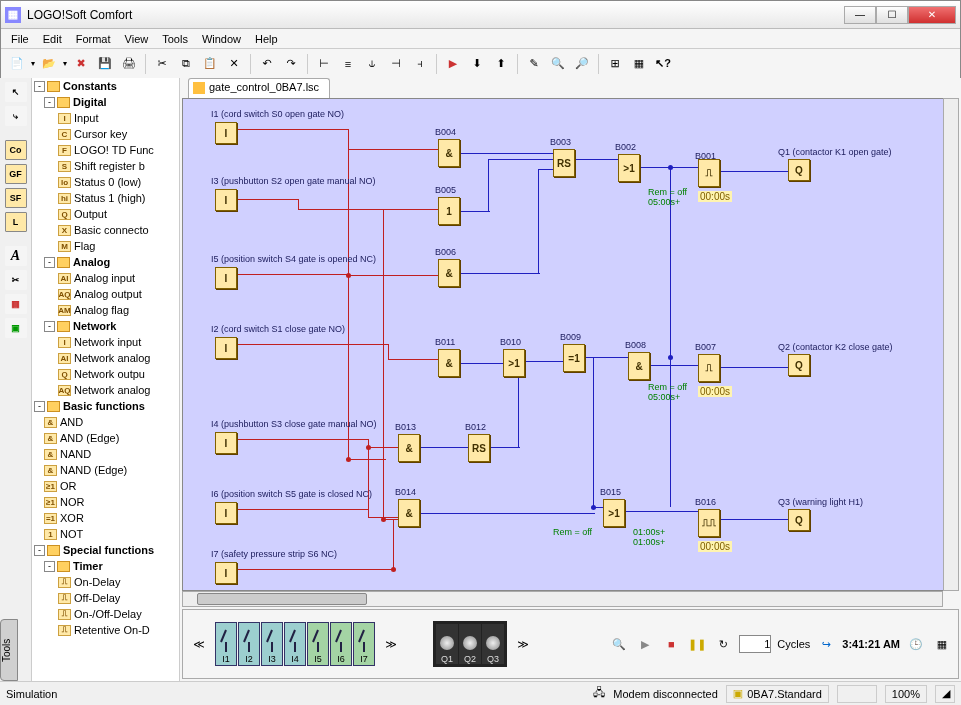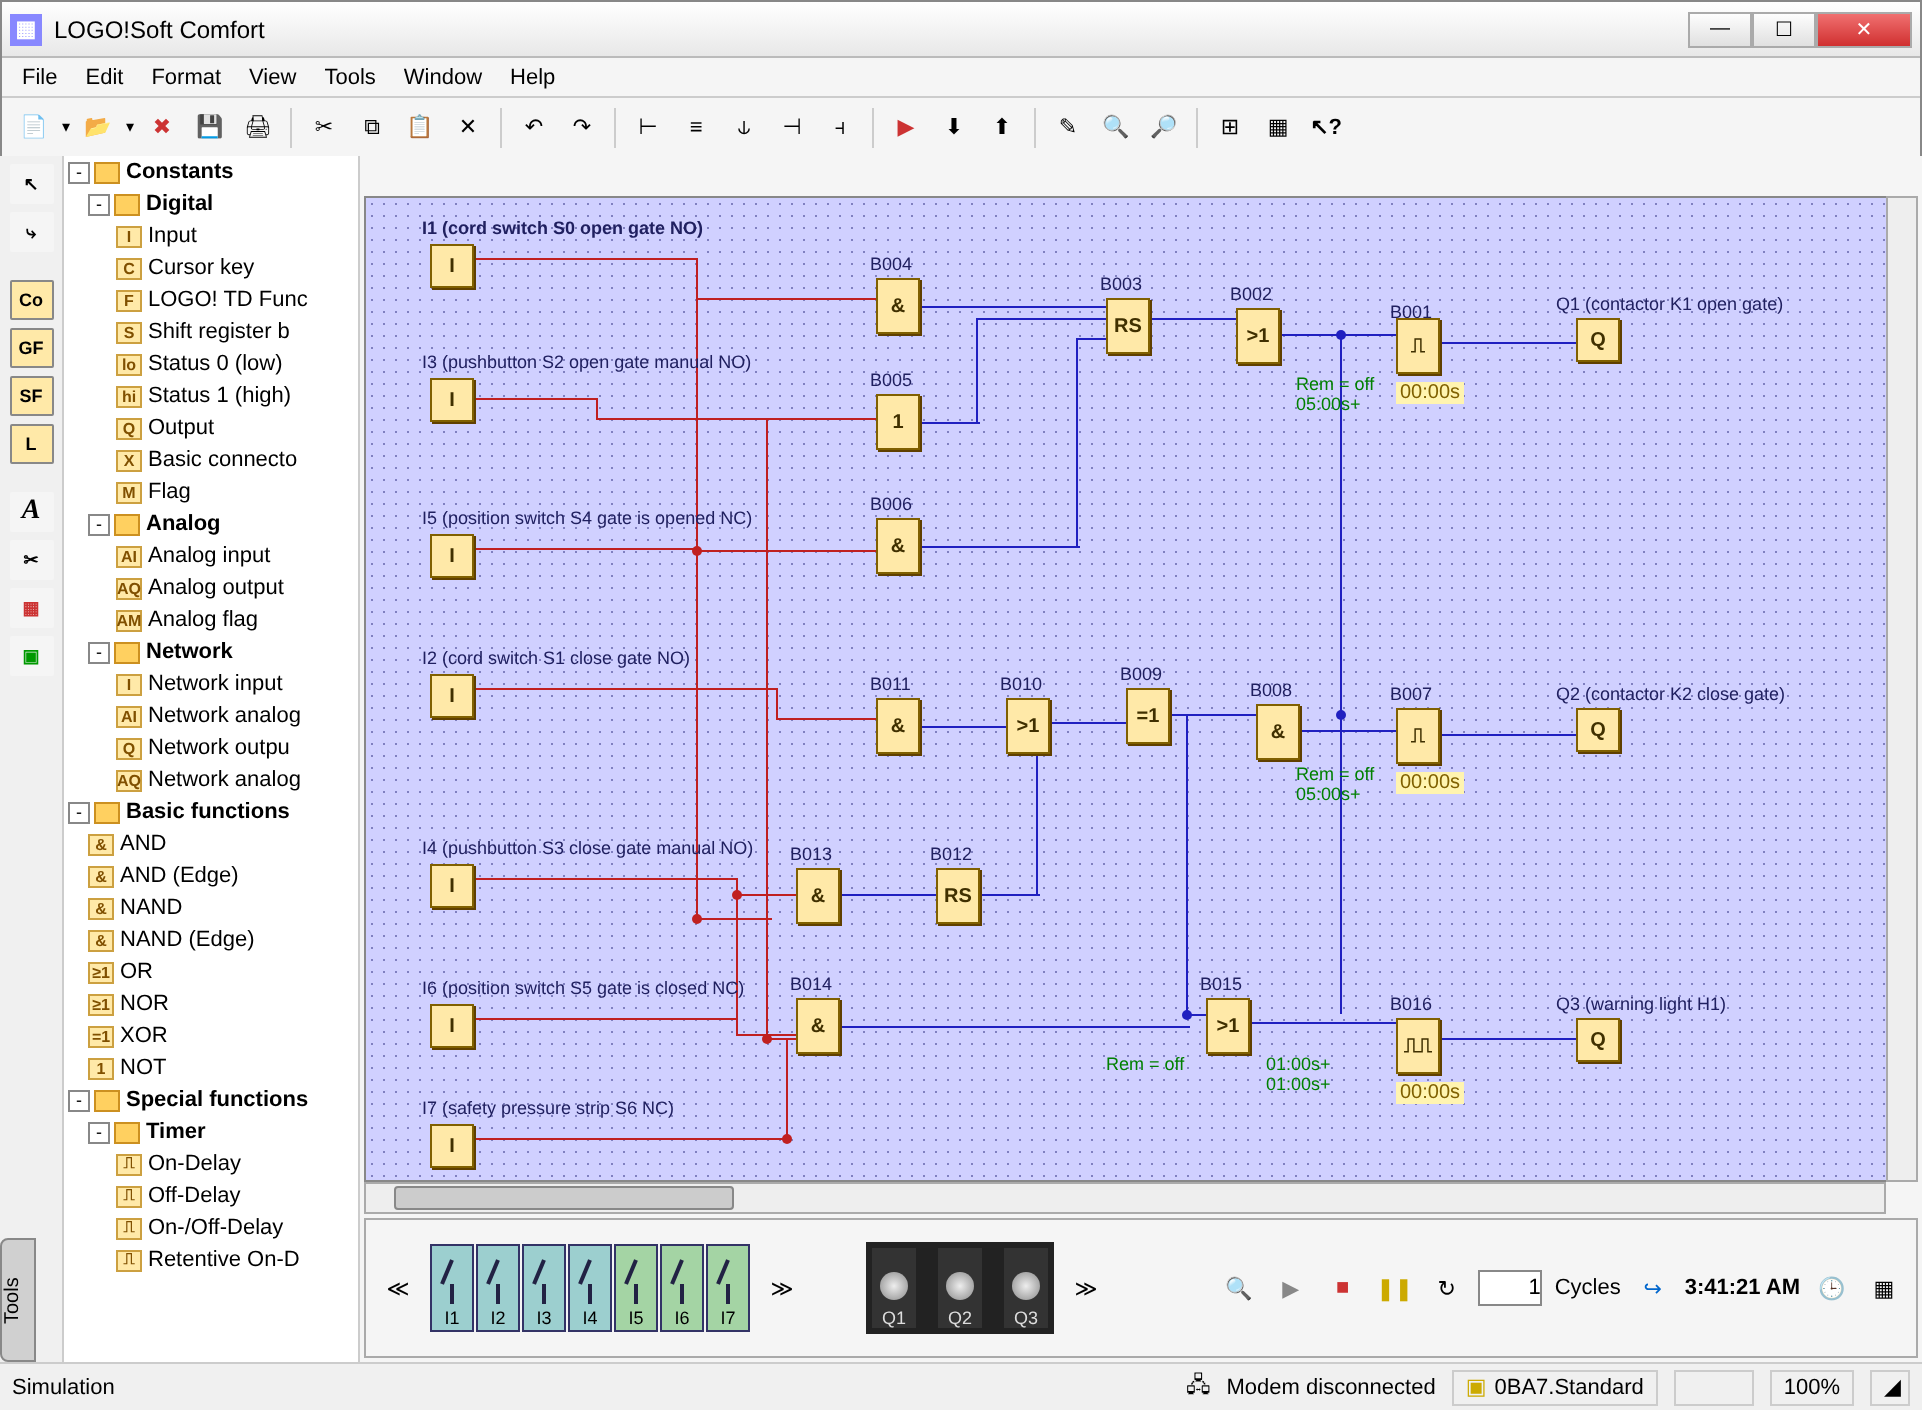--- a/index.html
+++ b/index.html
@@ -283,20 +283,21 @@
           <span>On-/Off-Delay</span>
         </div>
     <div class="tree-row indent2">
           <span class="ico leaf">⎍</span>
           <span>Retentive On-D</span>
         </div>
    </div>
   </div>
 
   <div class="content">
+    <div class="tab"><span>gate_control_0BA7.lsc</span></div>
     <div class="canvas" id="canvas">
         <div class="wire" style="left: 55px; top: 30px; width: 110px; height: 1px;"></div>
         <div class="wire" style="left: 165px; top: 30px; width: 1px; height: 20px;"></div>
         <div class="wire" style="left: 165px; top: 50px; width: 90px; height: 1px;"></div>
         <div class="wire" style="left: 55px; top: 100px; width: 60px; height: 1px;"></div>
         <div class="wire" style="left: 115px; top: 100px; width: 1px; height: 10px;"></div>
         <div class="wire" style="left: 115px; top: 110px; width: 140px; height: 1px;"></div>
         <div class="wire" style="left: 55px; top: 175px; width: 110px; height: 1px;"></div>
         <div class="wire" style="left: 165px; top: 176px; width: 90px; height: 1px;"></div>
         <div class="wire" style="left: 165px; top: 50px; width: 1px; height: 310px;"></div>
@@ -341,21 +342,21 @@
         <div class="wireb" style="left: 537px; top: 420px; width: 70px; height: 1px;"></div>
         <div class="node" style="left: 165px; top: 176px;"></div>
         <div class="node" style="left: 165px; top: 360px;"></div>
         <div class="node" style="left: 200px; top: 420px;"></div>
         <div class="node" style="left: 185px; top: 348px;"></div>
         <div class="node" style="left: 210px; top: 470px;"></div>
         <div class="nodeb" style="left: 487px; top: 68px;"></div>
         <div class="nodeb" style="left: 487px; top: 258px;"></div>
         <div class="nodeb" style="left: 410px; top: 408px;"></div>
         <div class="nodeb" style="left: 335px; top: 270px;"></div>
-        <div class="lbl" style="left: 28px; top: 10px; font-weight: bold;">I1 (cord switch S0 open gate NO)</div>
+        <div class="lbl" style="left: 28px; top: 10px;">I1 (cord switch S0 open gate NO)</div>
         <div class="block block-i" style="left: 32px; top: 23px;">I</div>
         <div class="lbl" style="left: 28px; top: 77px;">I3 (pushbutton S2 open gate manual NO)</div>
         <div class="block block-i" style="left: 32px; top: 90px;">I</div>
         <div class="lbl" style="left: 28px; top: 155px;">I5 (position switch S4 gate is opened NC)</div>
         <div class="block block-i" style="left: 32px; top: 168px;">I</div>
         <div class="lbl" style="left: 28px; top: 225px;">I2 (cord switch S1 close gate NO)</div>
         <div class="block block-i" style="left: 32px; top: 238px;">I</div>
         <div class="lbl" style="left: 28px; top: 320px;">I4 (pushbutton S3 close gate manual NO)</div>
         <div class="block block-i" style="left: 32px; top: 333px;">I</div>
         <div class="lbl" style="left: 28px; top: 390px;">I6 (position switch S5 gate is closed NC)</div>
@@ -443,21 +444,21 @@
               <line x1="7" y1="2" x2="2" y2="14" stroke="#224" stroke-width="2"></line>
               <line x1="7" y1="14" x2="7" y2="24" stroke="#224" stroke-width="2"></line>
             </svg>I6</div>
           <div class="sim-in off"><svg width="14" height="26">
               <line x1="7" y1="2" x2="2" y2="14" stroke="#224" stroke-width="2"></line>
               <line x1="7" y1="14" x2="7" y2="24" stroke="#224" stroke-width="2"></line>
             </svg>I7</div>
         </div>
       <div class="tbtn">≫</div>
       <div style="width:20px"></div>
-      <div style="display:flex;gap:11px;background:#222;padding:3px" id="sim-outputs">
+      <div style="display:flex;gap:1px;background:#222;padding:3px" id="sim-outputs">
           <div class="sim-out"><div class="bulb"></div>Q1</div>
           <div class="sim-out"><div class="bulb"></div>Q2</div>
           <div class="sim-out"><div class="bulb"></div>Q3</div>
         </div>
       <div class="tbtn">≫</div>
       <div style="flex:1"></div>
       <div class="tbtn">🔍</div>
       <div class="tbtn" style="color:#888">▶</div>
       <div class="tbtn" style="color:#c33">■</div>
       <div class="tbtn" style="color:#ca0">❚❚</div>

